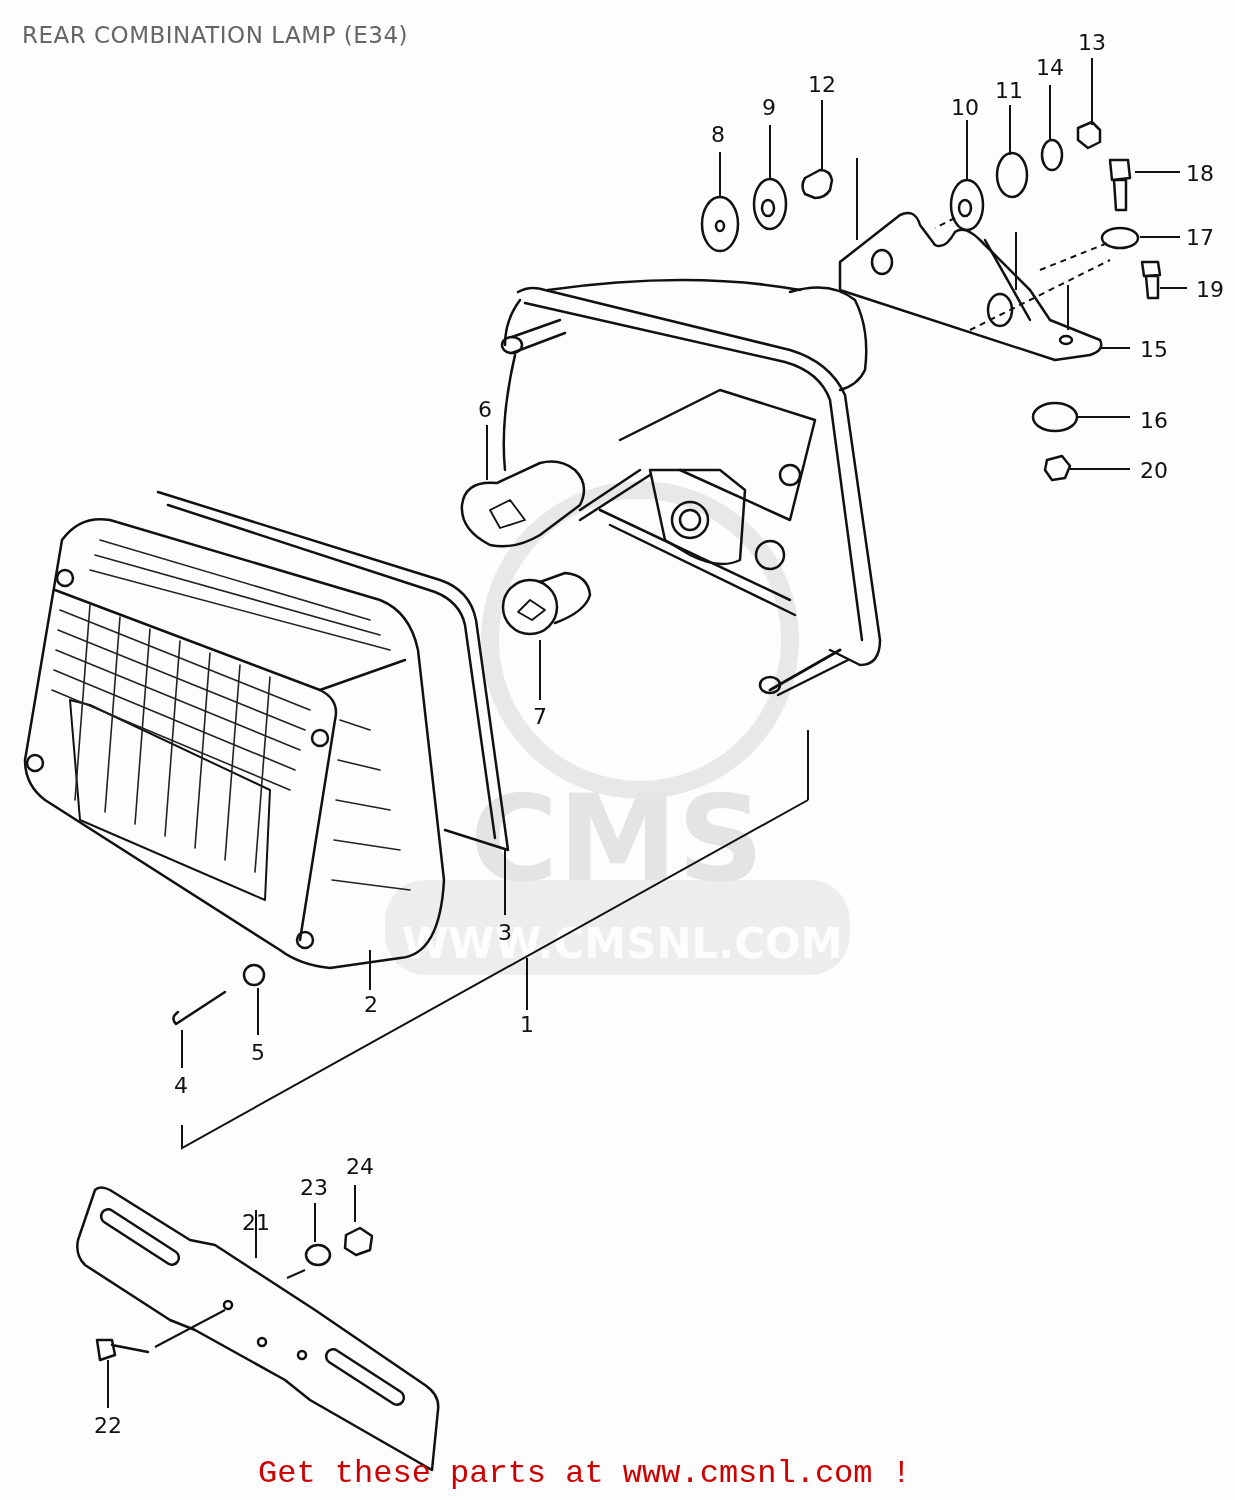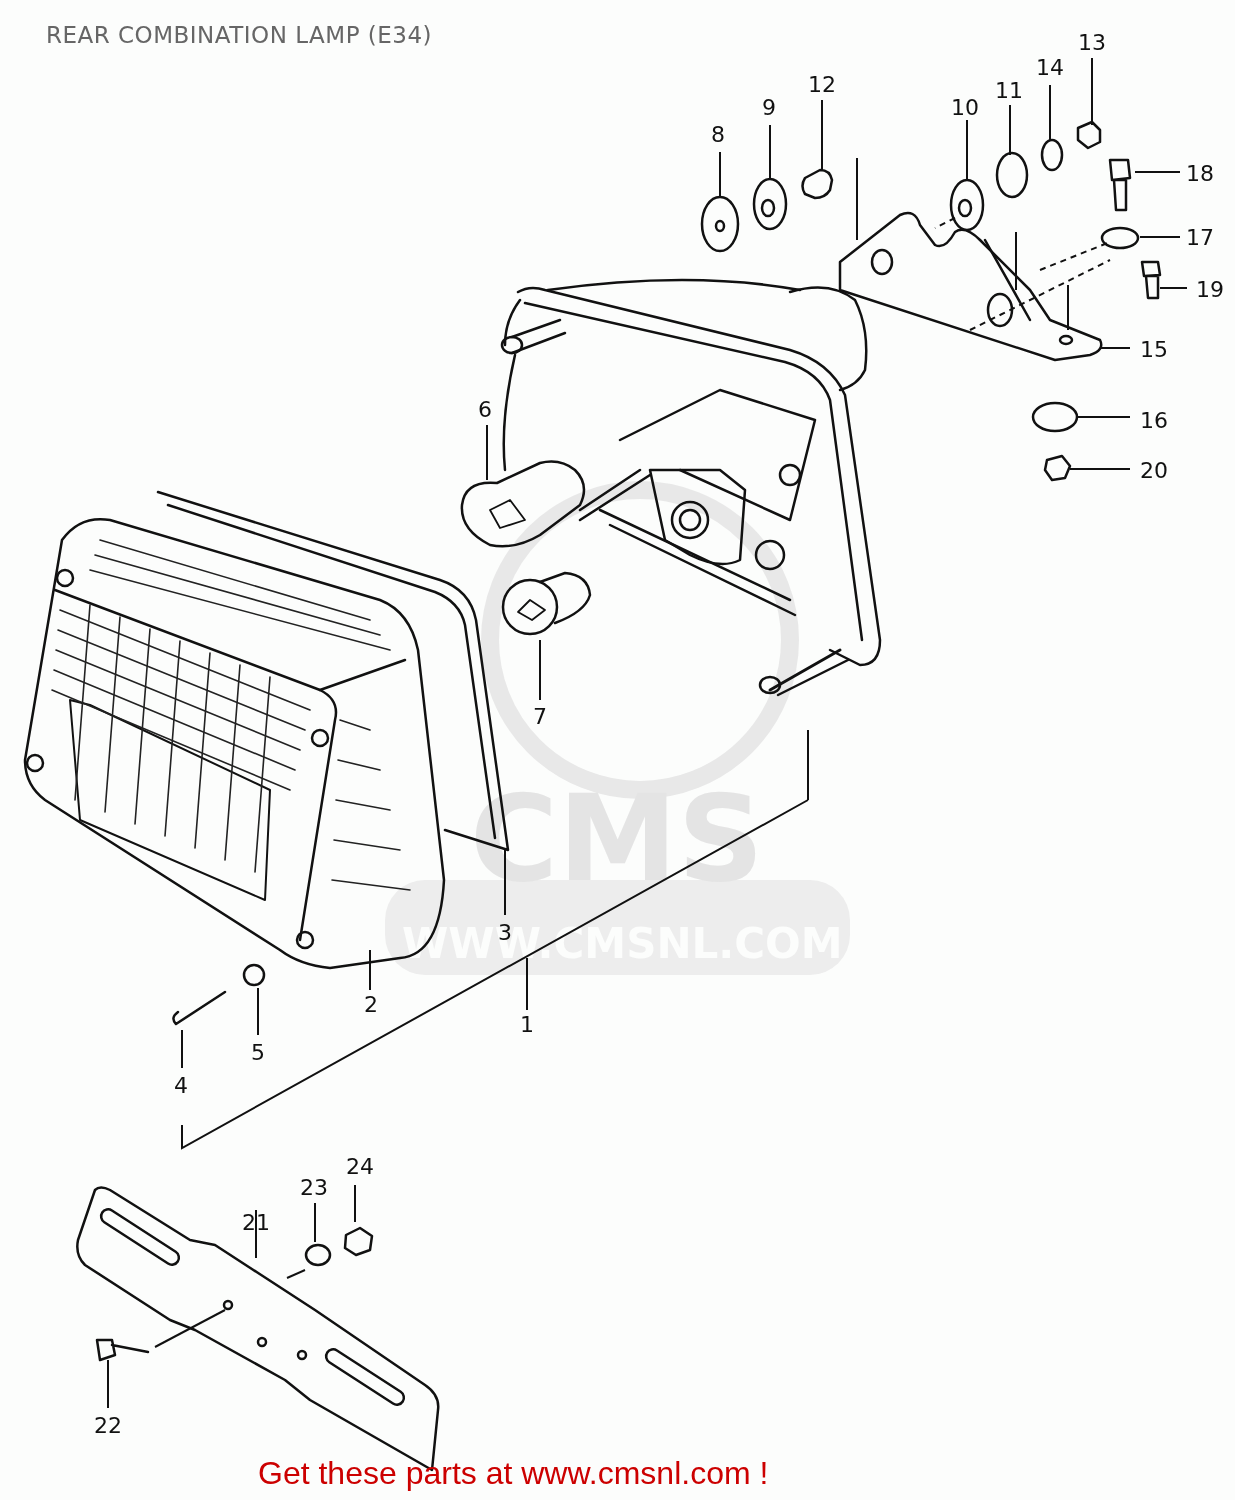--- a/index.html
+++ b/index.html
@@ -1,21 +1,21 @@
 <!DOCTYPE html>
 <html><head>
 <meta charset="utf-8">
 <style>
   html, body { margin: 0; padding: 0; background: #fcfdfc; }
   body { width: 1235px; height: 1500px; position: relative; overflow: hidden;
          font-family: "DejaVu Sans", sans-serif; }
   .title { position: absolute; left: 22px; top: 22px; font-size: 23px; color: #666;
-           letter-spacing: 0.5px; font-family: "DejaVu Sans", sans-serif; margin-left: 24px; }
+           letter-spacing: 0.5px; font-family: "DejaVu Sans", sans-serif; }
   .footer { position: absolute; left: 258px; top: 1455px; font-size: 32px; color: #cc0000;
-            font-family: Liberation Sans, sans-serif; text-decoration: none; white-space: nowrap; }
+            font-family: Liberation Mono, monospace; text-decoration: none; white-space: nowrap; }
   svg.diagram { position: absolute; left: 0; top: 0; }
   .lbl { font-family: "DejaVu Sans", sans-serif; font-size: 22px; fill: #111; }
   .wm { font-family: "DejaVu Sans", sans-serif; font-weight: bold; fill: #e2e2e2; }
 </style>
 </head>
 <body>
 
 <div class="title">REAR COMBINATION LAMP (E34)</div>
 
 <svg class="diagram" width="1235" height="1500" viewBox="0 0 1235 1500">

